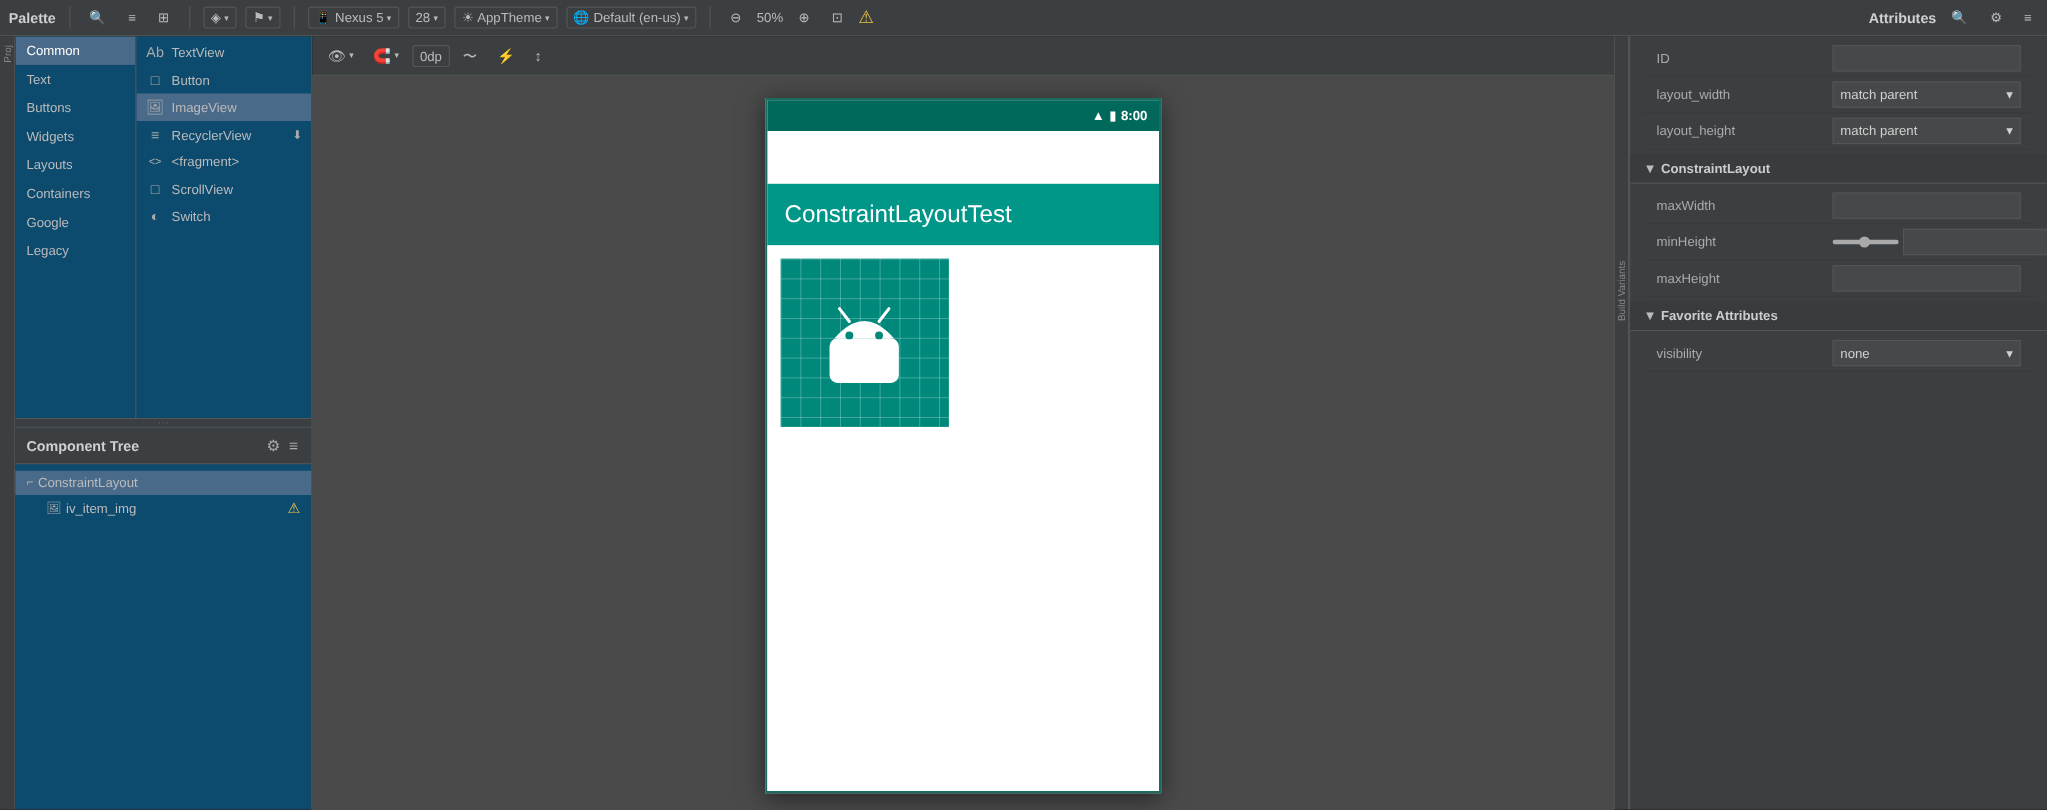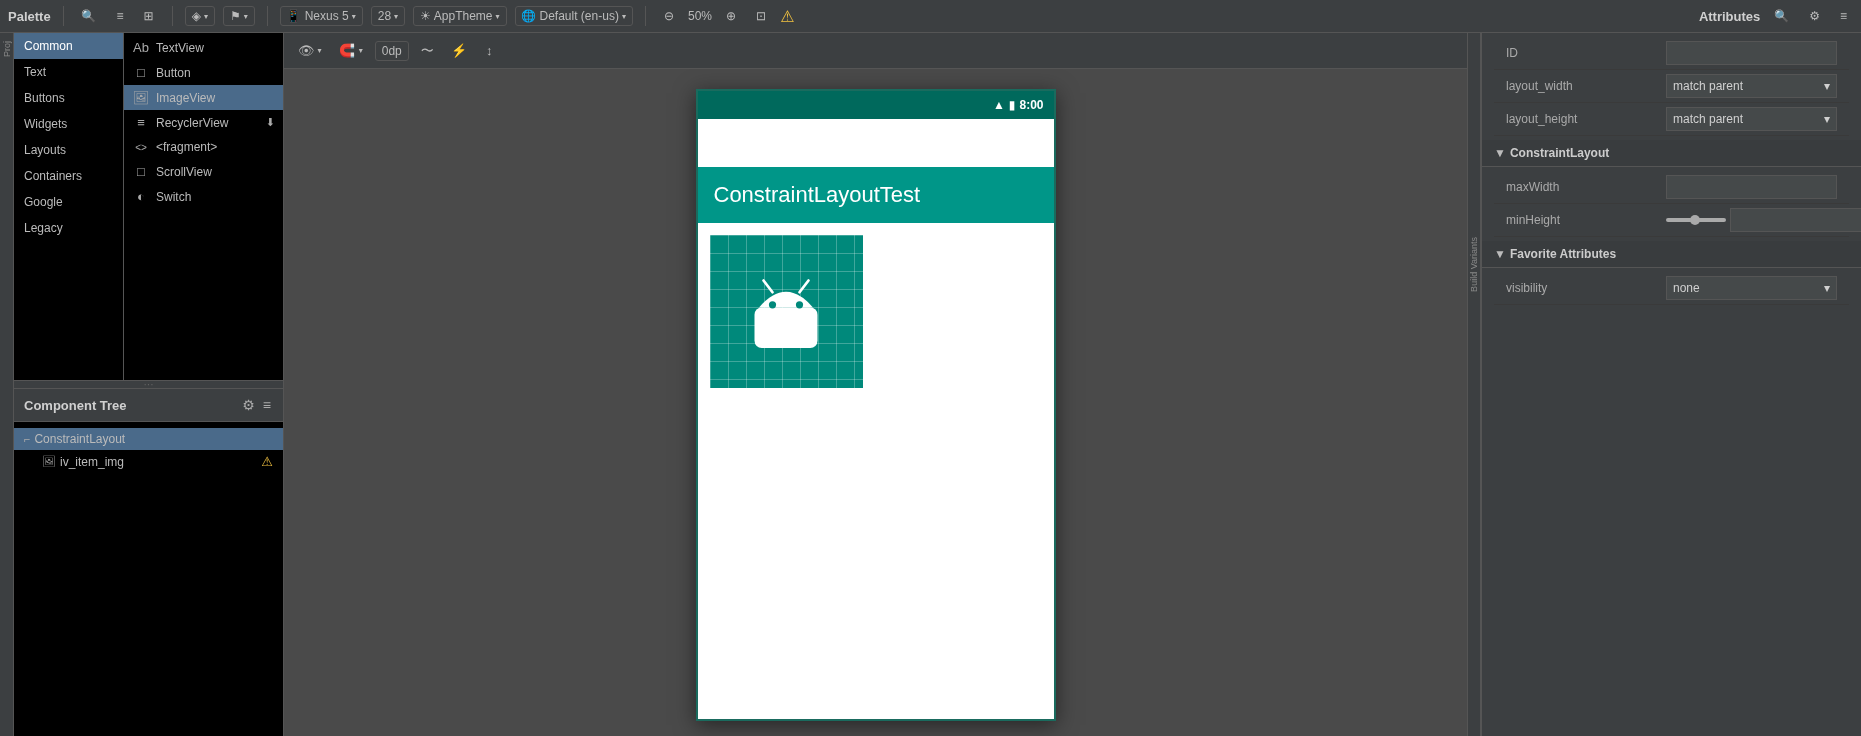--- a/index.html
+++ b/index.html
@@ -61,21 +61,21 @@
     
     .main-area {
       display: flex;
       flex: 1;
       overflow: hidden;
     }
 
     
     .palette-panel {
       width: 270px;
-      background: #000000;
+      background: #0c4a6e;
       border-right: 1px solid #555;
       display: flex;
       flex-direction: column;
       flex-shrink: 0;
     }
     .icon-btn {
       background: none;
       border: none;
       color: #aaa;
       cursor: pointer;
@@ -629,20 +629,26 @@
         <span class="attr-name">minHeight</span>
         <div class="attr-value-container">
           <div class="attr-slider-container">
             <div class="attr-slider">
               <div class="attr-slider-handle"></div>
             </div>
             <input class="attr-input" type="text" value="" style="flex: 1 1 0%;">
           </div>
         </div>
       </div>
+      <div class="attr-row">
+        <span class="attr-name">maxHeight</span>
+        <div class="attr-value-container">
+          <input class="attr-input" type="text" value="" style="">
+        </div>
+      </div>
     </div>
 
     <div class="attr-section-header">
       <span>▼</span>
       <span class="attr-section-header-text">Favorite Attributes</span>
     </div>
     <div class="attr-section">
       <div class="attr-row">
         <span class="attr-name">visibility</span>
         <div class="attr-value-container">

